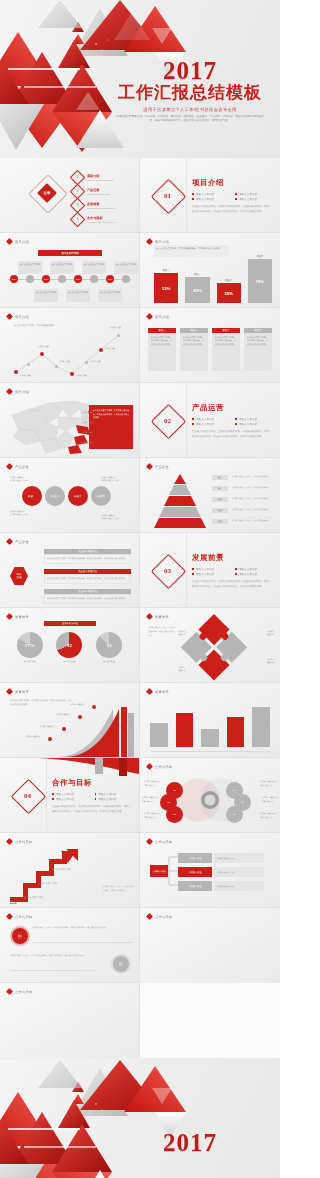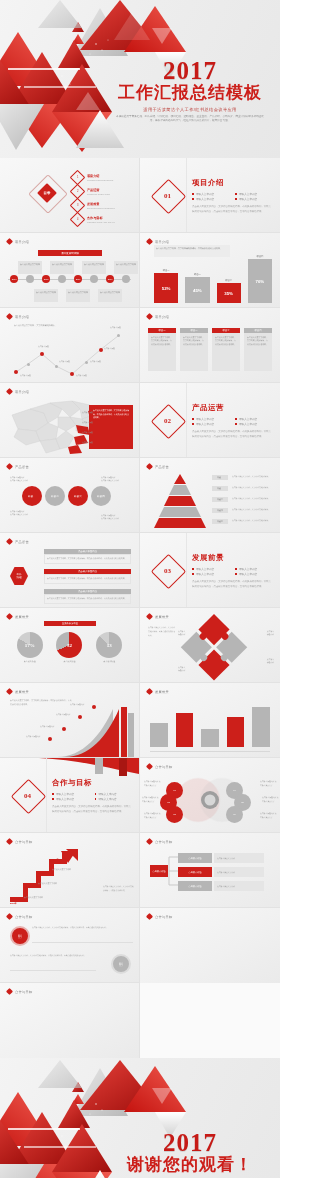--- a/index.html
+++ b/index.html
@@ -782,18 +782,17 @@
       <polygon points="24,88 96,88 96,90 24,90" fill="#ffffff" opacity="0.6"></polygon>
       <polygon points="60,2 82,30 38,30" fill="url(#egg1)" opacity="0.7"></polygon>
       <polygon points="152,30 172,30 162,46" fill="#ffffff" opacity="0.35"></polygon>
       <circle cx="96" cy="46" r="0.7" fill="#ffffff" opacity=".9"></circle>
       <circle cx="102" cy="52" r="0.6" fill="#ffffff" opacity=".8"></circle>
       <circle cx="90" cy="56" r="0.5" fill="#ffffff" opacity=".7"></circle>
       <circle cx="62" cy="78" r="0.6" fill="#ffffff" opacity=".8"></circle>
     </svg>
     <div class="hero-title" style="top:72px">
       <div class="yr">2017</div>
-      <div class="maintitle">谢谢您的观看！</div>
 
     </div>
   </div>
 
 </div>
 
 </body></html>

